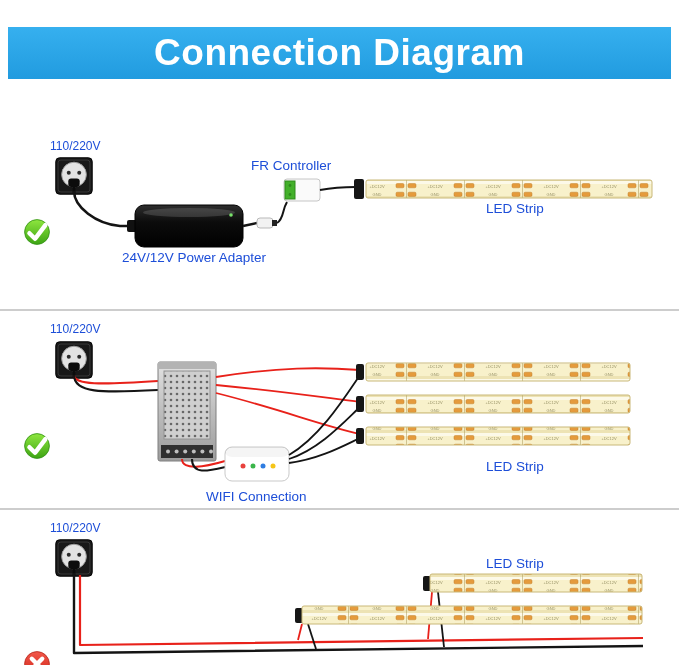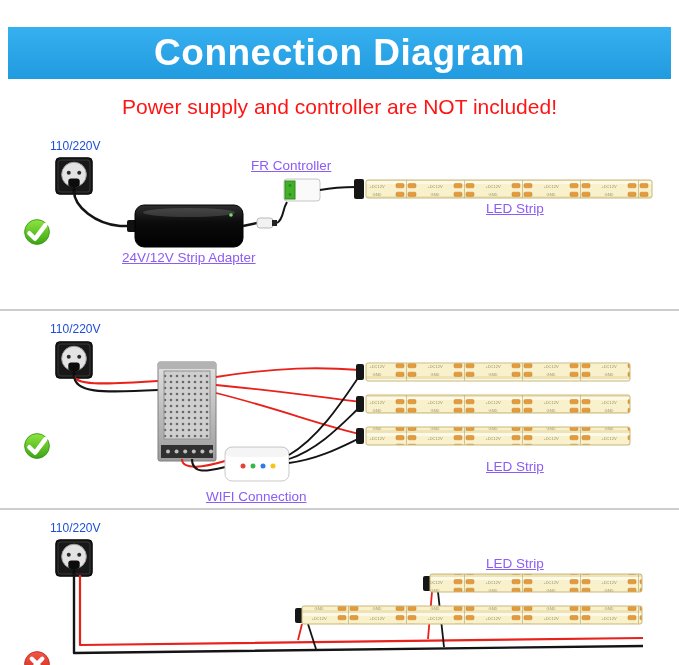--- a/index.html
+++ b/index.html
@@ -4,35 +4,34 @@
 <style>
   html,body{margin:0;padding:0;background:#ffffff;}
   body{font-family:"Liberation Sans",sans-serif;}
   .canvas{position:relative;width:679px;height:665px;background:#fff;overflow:hidden;margin-top:19px;}
   .header{position:absolute;left:8px;top:8px;width:663px;height:52px;
           background:linear-gradient(180deg,#36b0ef 0%,#219bdf 100%);
           display:flex;align-items:center;justify-content:center;}
   .header .title{color:#ffffff;font-size:37px;font-weight:bold;letter-spacing:.5px;}
   .warning{position:absolute;left:0;top:76px;width:100%;text-align:center;
            color:#fe1513;font-size:21px;}
-  .lbl{position:absolute;font-size:13.5px;color:#8b5cf6;white-space:nowrap;text-decoration:underline;}
+  .lbl{position:absolute;font-size:13.5px;color:#1d4ed8;white-space:nowrap;}
   .lbl-voltage{position:absolute;font-size:12px;color:#1d4ed8;white-space:nowrap;}
   svg.scene{position:absolute;left:0;top:0;}
   svg text{font-family:"Liberation Sans",sans-serif;}
 </style>
 </head>
 <body>
 
 <div class="canvas">
 
   <div class="header">
     <span class="title">Connection Diagram</span>
   </div>
 
-  <div class="warning">Power supply and controller are NOT included!</div>
 
   <svg class="scene" width="679" height="665" viewBox="0 0 679 665">
     <defs>
       <linearGradient id="gradGreen" x1="0" y1="0" x2="0" y2="1">
         <stop offset="0" stop-color="#8ee63f"></stop>
           <stop offset="1" stop-color="#3da413"></stop>
       </linearGradient>
       <linearGradient id="gradRed" x1="0" y1="0" x2="0" y2="1">
         <stop offset="0" stop-color="#f2574a"></stop>
           <stop offset="1" stop-color="#cf2518"></stop>
@@ -200,21 +199,21 @@
       <rect x="302" y="587" width="340" height="18" rx="2" fill="url(#stripPat)" stroke="#c9b878"></rect>
 
       <use href="#cross" x="21" y="629" width="32" height="32"></use>
     </g>
 
     <rect x="0" y="662" width="679" height="2" fill="#cdcdcd"></rect>
   </svg>
 
   <div class="lbl-voltage" style="left:50px;top:120px">110/220V</div>
   <div class="lbl" style="left:251px;top:139px">FR Controller</div>
-  <div class="lbl" style="left:122px;top:231px">24V/12V Strip Adapter</div>
+  <div class="lbl" style="left:122px;top:231px">24V/12V Power Adapter</div>
   <div class="lbl" style="left:486px;top:182px">LED Strip</div>
 
   <div class="lbl-voltage" style="left:50px;top:303px">110/220V</div>
   <div class="lbl" style="left:206px;top:470px">WIFI Connection</div>
   <div class="lbl" style="left:486px;top:440px">LED Strip</div>
 
   <div class="lbl-voltage" style="left:50px;top:502px">110/220V</div>
   <div class="lbl" style="left:486px;top:537px">LED Strip</div>
 
 </div>

